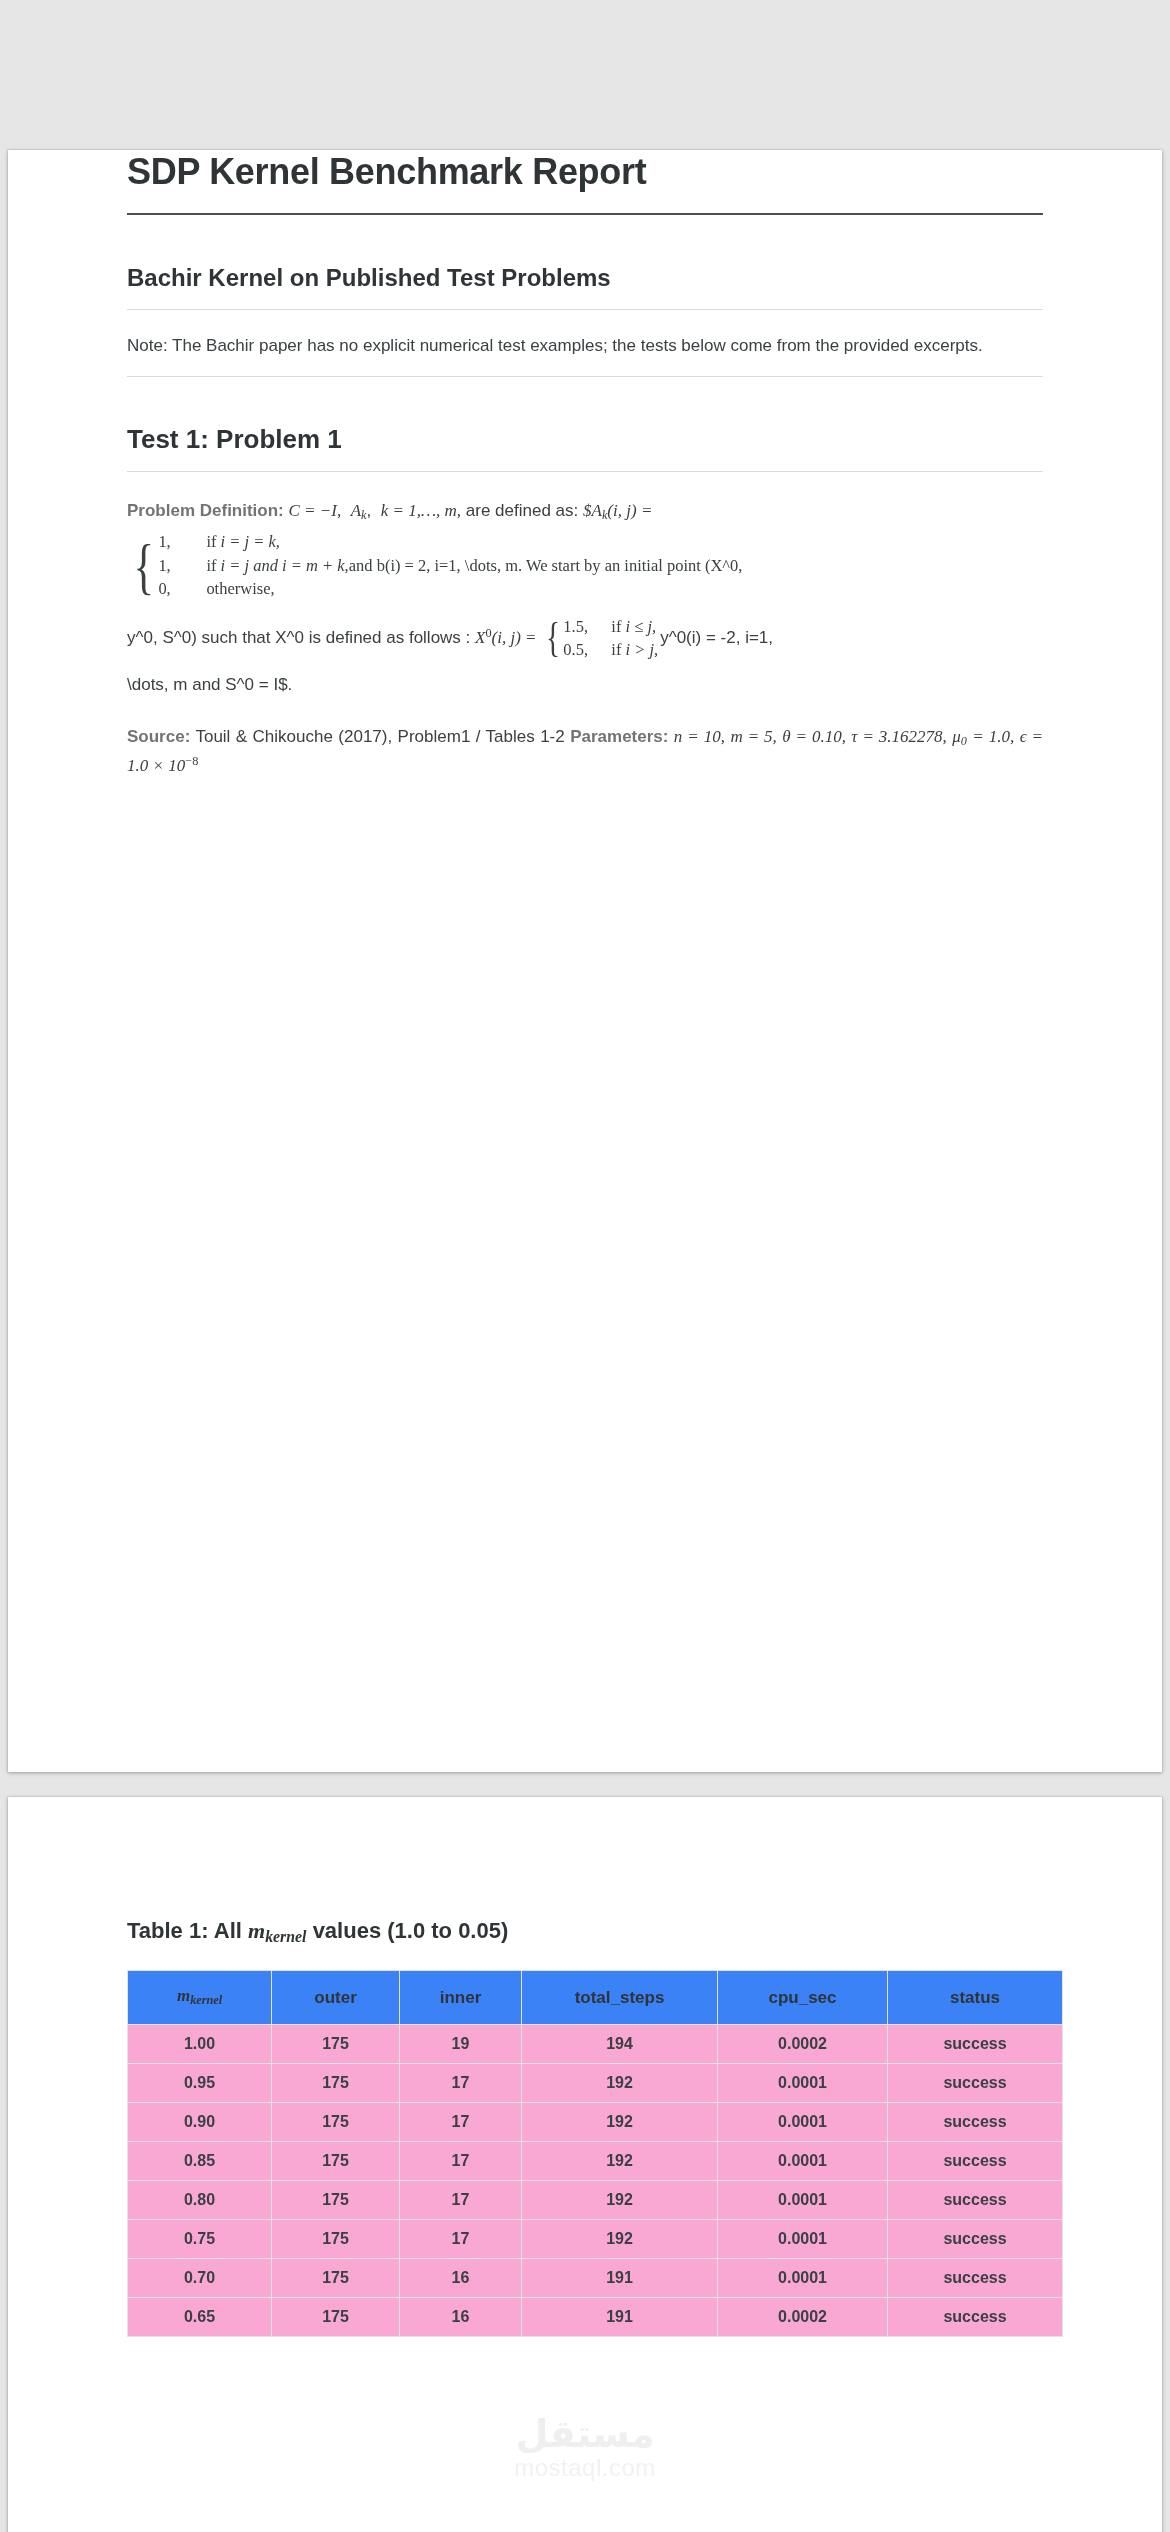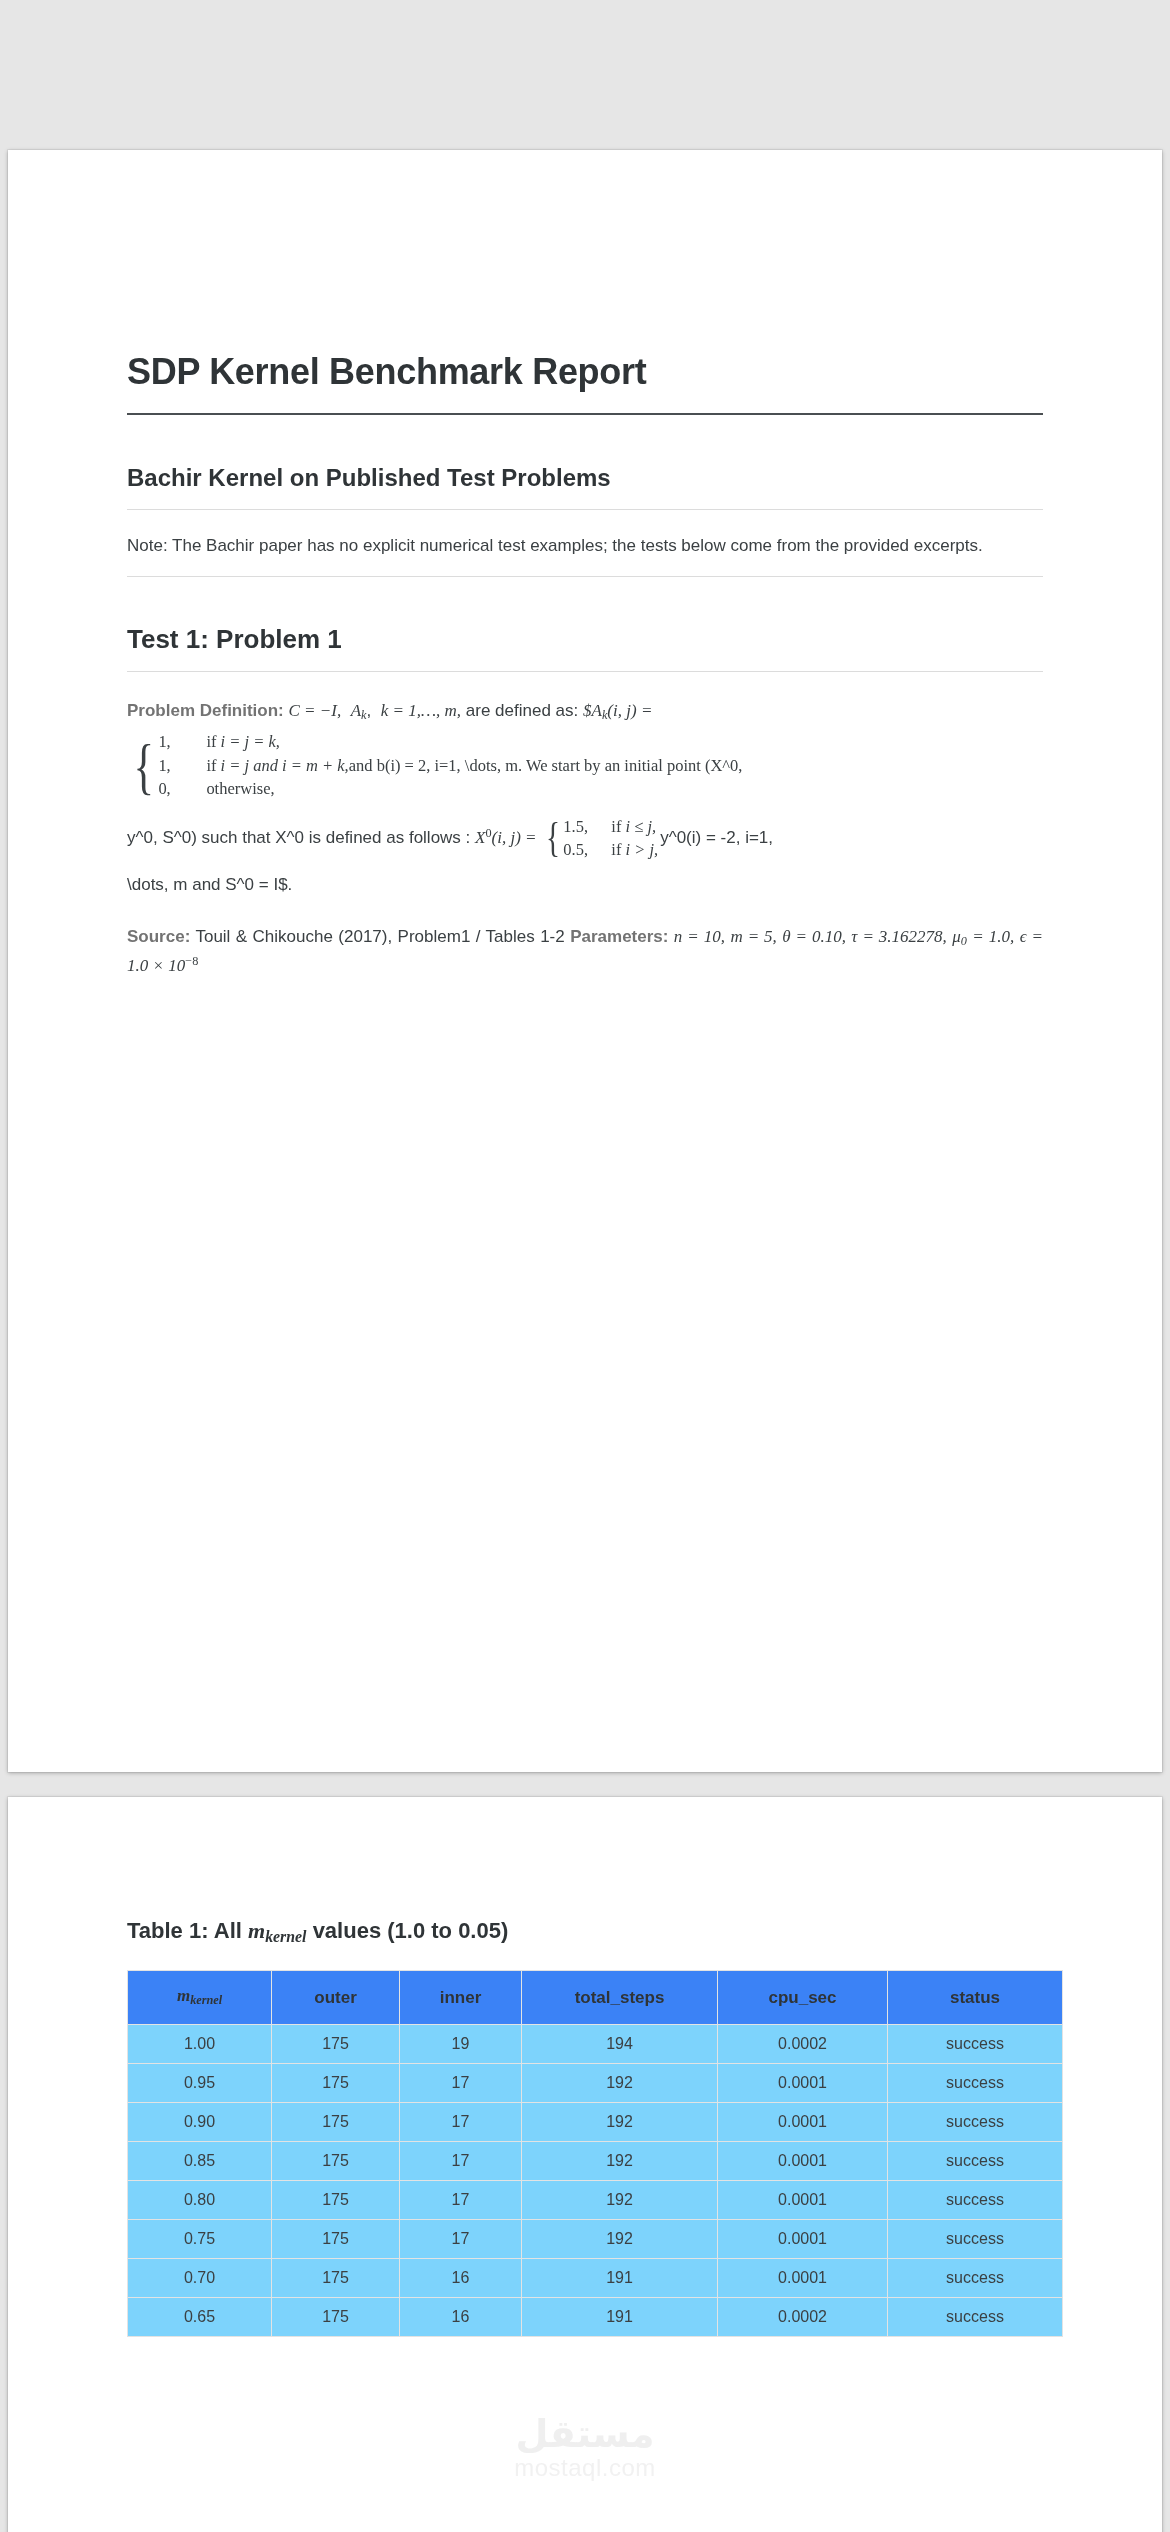--- a/index.html
+++ b/index.html
@@ -38,21 +38,20 @@
     box-sizing: border-box;
   }
 
   
   .doc-title {
     font-size: 36px;
     font-weight: 700;
     color: #2f3437;
     letter-spacing: -0.3px;
     margin: 0;
-    padding-top: 200px;
     line-height: 1.2;
   }
   .rule-heavy {
     border: none;
     border-top: 2px solid #4a4f52;
     margin: 20px 0 0 0;
   }
   .h2 {
     font-size: 24px;
     font-weight: 700;
@@ -154,21 +153,22 @@
   }
   table.data thead th {
     background: #3b82f6;
     font-weight: 700;
     color: #2f3437;
     height: 51px;
     font-size: 17px;
   }
   table.data tbody td {
     height: 36px;
-    background: #7dd3fc;
+    background: #f9a8d4;
+    font-weight: bold;
   }
   col.c0 { width: 144px; }
   col.c1 { width: 128px; }
   col.c2 { width: 122px; }
   col.c3 { width: 196px; }
   col.c4 { width: 170px; }
   col.c5 { width: 175px; }
 
   
   .watermark {

